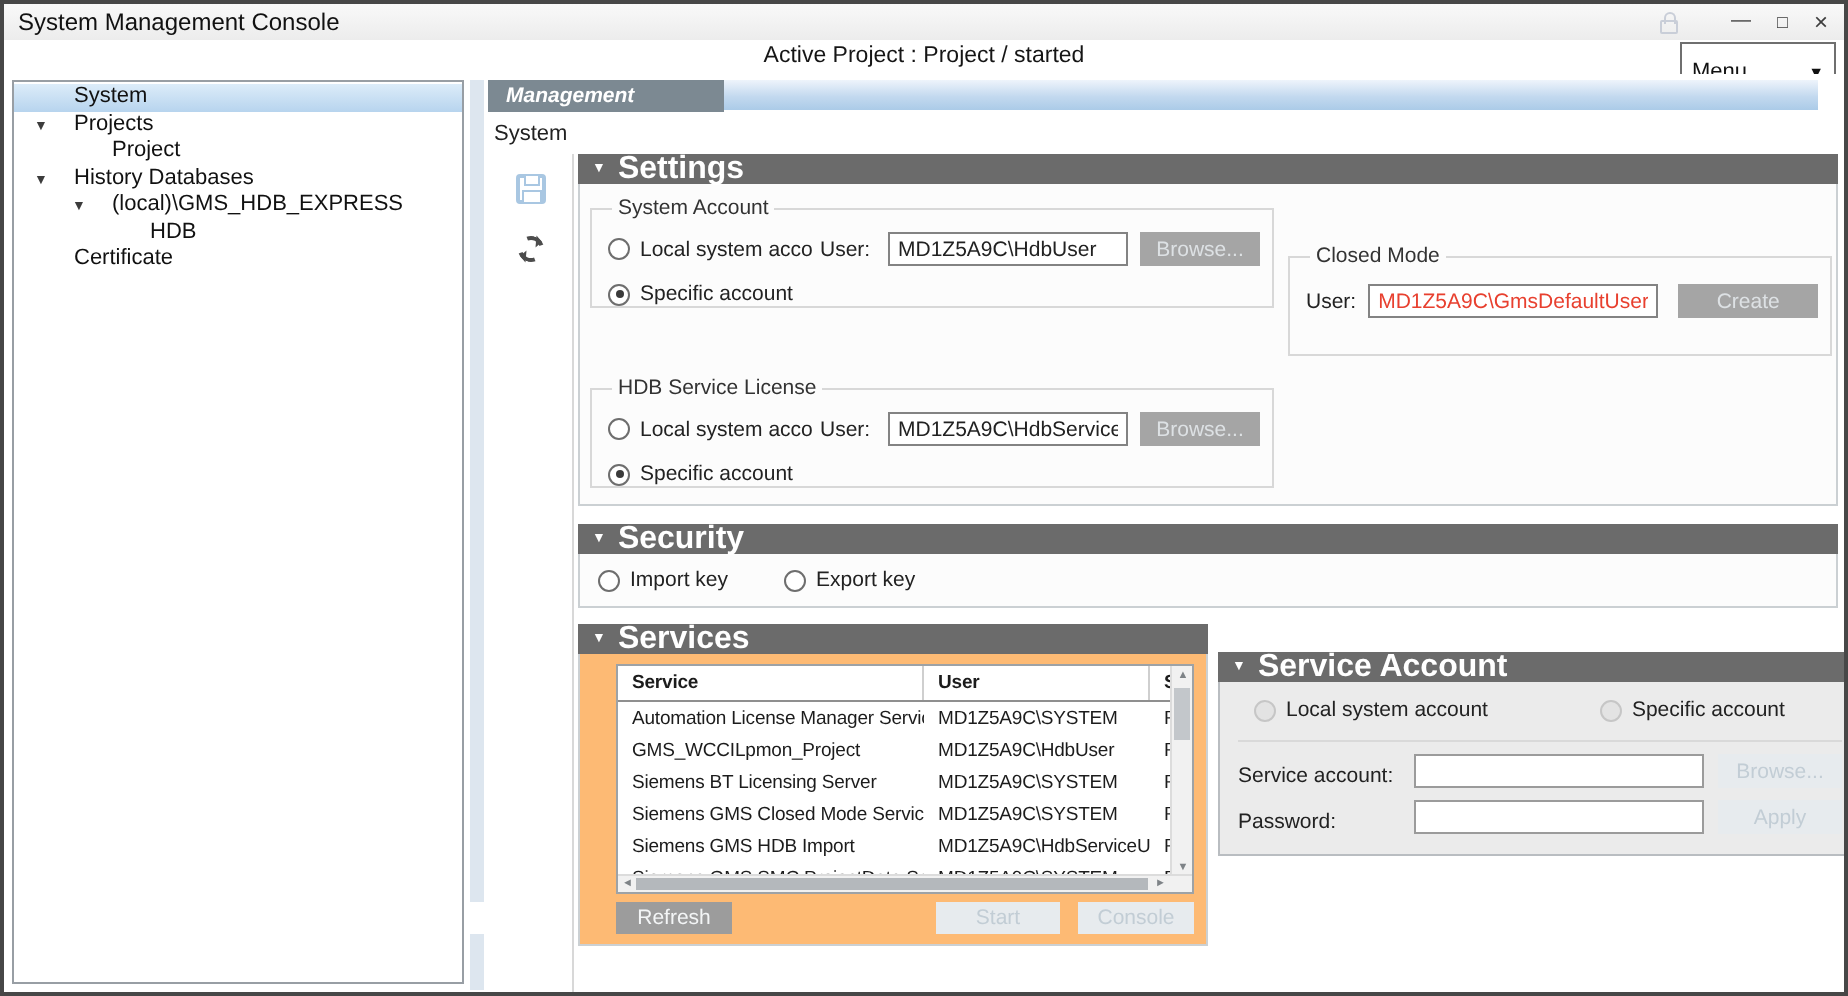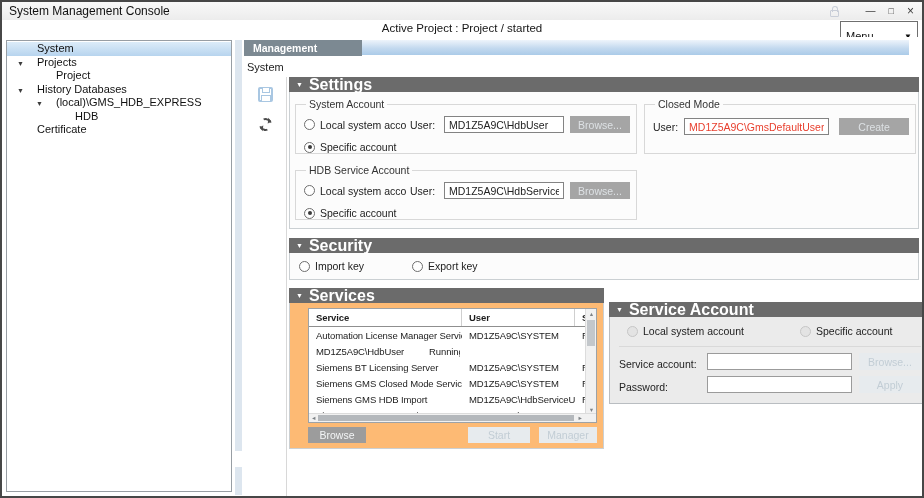--- a/index.html
+++ b/index.html
@@ -34,21 +34,21 @@
   .tree-arrow { position:absolute; top:1px; font-size:7px; color:#3c3c3c; }
   .tree-label { display:block; overflow:hidden; }
 
   
   .splitter { position:absolute; left:233px; top:3px; width:7px; height:455px; background:#dde6ef; }
   .splitter-notch { position:absolute; left:0; bottom:28px; width:7px; height:16px; background:#fff; }
 
   
   .main { position:absolute; left:242px; top:0; right:1px; bottom:1px; }
   .tabstrip { position:absolute; top:2px; left:0; right:12px; height:16px;
-              background:linear-gradient(180deg,#eef4fb 0%,#c3d9ef 55%,#abcbe8 100%); border-top:1px solid #fff; }
+              background:linear-gradient(180deg,#eef4fb 0%,#c3d9ef 55%,#abcbe8 100%); border-top:1px solid #fff;font-style:italic; }
   .tab-active { position:absolute; left:0; top:0; width:118px; height:16px; background:#7c8992; color:#fff;
                 font-size:10.5px; font-weight:bold; line-height:16px; padding-left:9px; }
   .breadcrumb { position:absolute; top:24px; left:3px; font-size:11px; color:#222; }
 
   
   .toolbar { position:absolute; left:0; top:40px; width:43px; height:420px; border-right:1px solid #d8d8d8; }
   .save-icon { position:relative; width:15px; height:15px; border:2px solid #a9c7e2; border-radius:2px; margin:10px auto 0 auto; }
   .save-icon::before { content:''; position:absolute; top:-1px; left:2px; width:6px; height:4px; background:#fff; border:1.5px solid #a9c7e2; border-top:none; }
   .save-icon::after { content:''; position:absolute; bottom:-1px; left:1px; width:8px; height:5px; background:#fff; border:1.5px solid #a9c7e2; border-bottom:none; }
   .refresh-icon { position:relative; width:13px; height:13px; margin:16px auto 0 auto; border:2px solid #4c4c4c; border-radius:50%;
@@ -62,21 +62,21 @@
   .sec-header .tri { font-size:7px; line-height:15px; }
   .sec-title { font-size:16px; font-weight:bold; }
   .sec-body { border:1px solid #cbd0d3; border-top:none; background:#fcfcfc; }
 
   
   .settings-body { padding:6px 5px 8px 5px; }
   .grp-row { display:flex; gap:7px; }
   fieldset { border:1px solid #d8d8d8; padding:1px 6px 6px 8px; }
   legend { font-size:10.5px; color:#333; padding:0 3px; margin-left:2px; }
   .fs-sa { width:272px; height:56px; }
-  .fs-cm { flex:1; height:56px; }
+  .fs-cm { flex:1; height:56px;margin-top:24px; }
   .fs-sp { width:74px; height:56px; }
   .fs-hdb { width:272px; height:56px; margin-top:10px; }
 
   .radio { display:inline-block; width:11px; height:11px; border:1px solid #6e6e6e; border-radius:50%; background:#fff; position:relative; flex:none; }
   .radio.checked::after { content:''; position:absolute; left:2.5px; top:2.5px; width:4px; height:4px; border-radius:50%; background:#3a3a3a; }
   .radio.disabled { border-color:#c6c6c6; background:#e3e3e3; }
   .radio-wrap { display:flex; align-items:center; gap:5px; }
   .radio-label { font-size:10.5px; color:#222; white-space:nowrap; }
   .clip88 { max-width:86px; overflow:hidden; }
 
@@ -92,21 +92,21 @@
   .btn-light { background:#e7ebee; color:#c2cdd5; }
   .browse-sa { width:60px; height:17px; margin-left:6px; }
   .acct-row2 { margin-top:8px; padding-left:0; }
 
   .cm-row { display:flex; align-items:center; margin-top:7px; }
   .cm-input { flex:1; margin-left:6px; }
   .create-btn { width:70px; height:17px; margin-left:10px; }
 
   
   .security-sec { margin-top:9px; }
-  .security-body { height:27px; display:flex; align-items:center; gap:48px; padding-left:9px; }
+  .security-body { height:27px; display:flex; align-items:center; gap:28px; padding-left:9px; }
 
   
   .bottom-row { margin-top:8px; display:flex; gap:5px; align-items:flex-start; }
 
   .services-sec { width:315px; flex:none; }
   .services-body { background:#fdba74; padding:5px 6px 5px 18px; }
   .tablewrap { position:relative; border:1px solid #9da2a6; background:#fff; height:115px; overflow:hidden; }
   .tbl { position:absolute; left:0; top:0; right:11px; height:106px; overflow:hidden; }
   .trow { display:flex; height:16px; align-items:center; }
   .trow.head { height:18px; border-bottom:1px solid #8f8f8f; }
@@ -242,21 +242,21 @@
                 </div>
               </fieldset>
 
               <fieldset class="fs-sp">
                 
                 
               </fieldset>
             </div>
 
             <fieldset class="fs-hdb">
-              <legend><span>HDB Service Account</span></legend>
+              <legend><span>HDB Service License</span></legend>
               <div class="acct-row1">
                 <div class="radio-wrap">
                   <span class="radio"></span>
                   <span class="radio-label clip88">Local system account</span>
                 </div>
                 <span class="field-label w-user">User:</span>
                 <input class="txt sa-input" value="MD1Z5A9C\HdbServiceUser" style="">
                 <button class="btn btn-gray browse-sa">Browse...</button>
               </div>
               <div class="acct-row2">
@@ -300,20 +300,21 @@
                     <div class="tc c-service">Service</div>
                     <div class="tc c-user">User</div>
                     <div class="tc c-status">Status</div>
                   </div>
                 <div class="trow">
                       <div class="tc c-service">Automation License Manager Service</div>
                       <div class="tc c-user">MD1Z5A9C\SYSTEM</div>
                       <div class="tc c-status">Running</div>
                     </div>
                     <div class="trow">
+                      <div class="tc c-service">GMS_WCCILpmon_Project</div>
                       <div class="tc c-user">MD1Z5A9C\HdbUser</div>
                       <div class="tc c-status">Running</div>
                     </div>
                     <div class="trow">
                       <div class="tc c-service">Siemens BT Licensing Server</div>
                       <div class="tc c-user">MD1Z5A9C\SYSTEM</div>
                       <div class="tc c-status">Running</div>
                     </div>
                     <div class="trow">
                       <div class="tc c-service">Siemens GMS Closed Mode Service</div>
@@ -336,23 +337,23 @@
                   <div class="vthumb"></div>
                   <span class="sarrow sa-dn">▼</span>
                 </div>
                 <div class="hscroll">
                   <span class="harrow ha-l">◄</span>
                   <div class="hthumb"></div>
                   <span class="harrow ha-r">►</span>
                 </div>
               </div>
               <div class="svc-btns">
-                <button class="btn refresh-btn">Browse</button>
+                <button class="btn refresh-btn">Refresh</button>
                 <button class="btn btn-light start-btn">Start</button>
-                <button class="btn btn-light restart-btn">Manager</button>
+                <button class="btn btn-light restart-btn">Console</button>
               </div>
             </div>
           </div>
 
           <div class="section sacct-sec">
             <div class="sec-header">
               <span class="tri">▼</span>
               <span class="sec-title">Service Account</span>
             </div>
             <div class="sec-body sacct-body">

